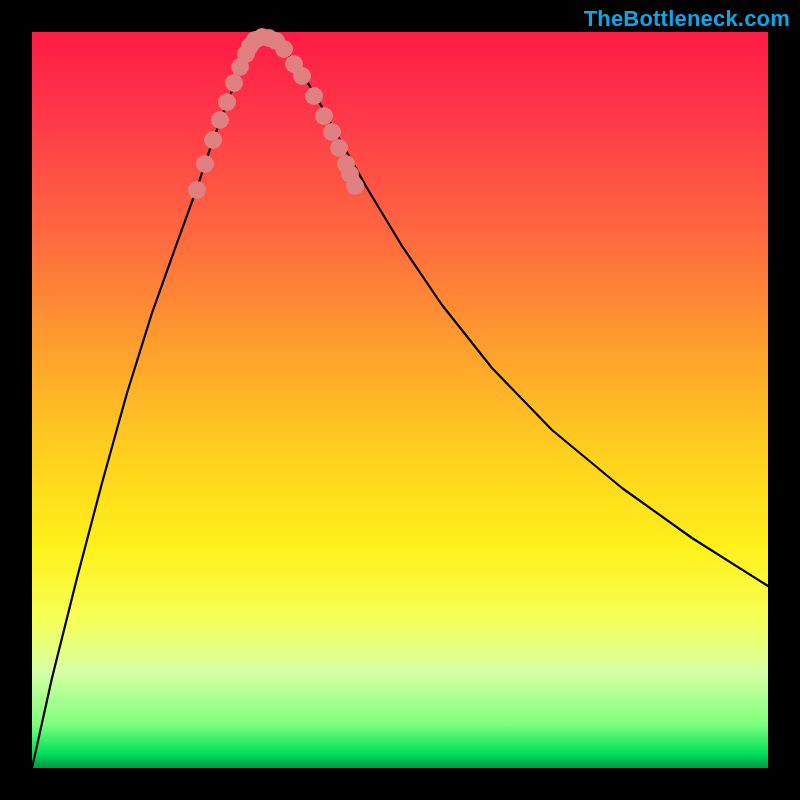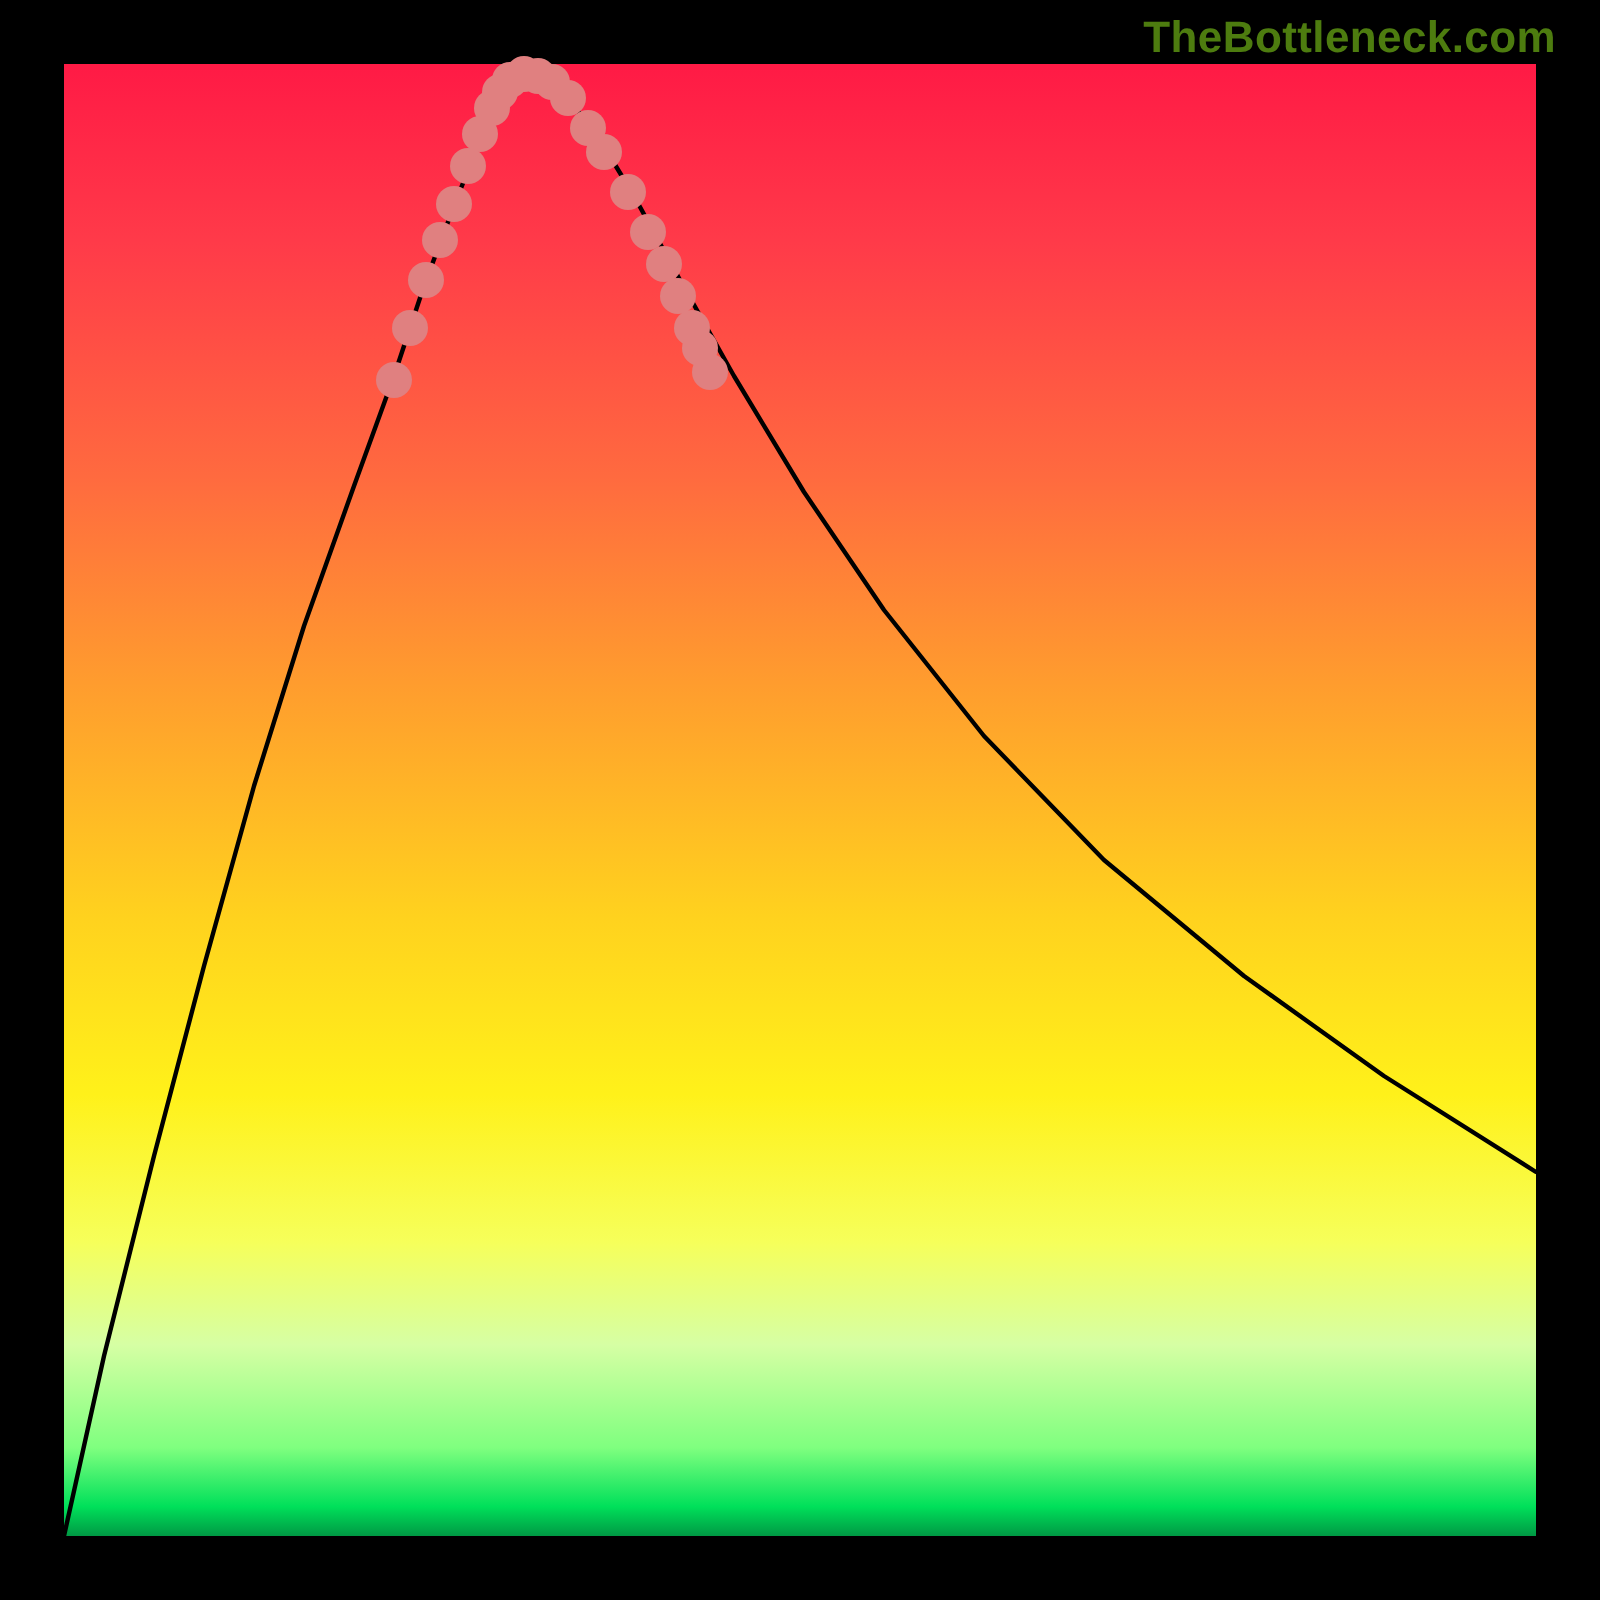--- a/index.html
+++ b/index.html
@@ -34,22 +34,22 @@
       #f6ff5a 80%,
       #d6ffa4 87%,
       #7fff7f 94%,
       #00e05a 98%,
       #009944 100%
     );
   }
   .watermark {
     position: absolute;
     top: 6px;
-    right: 22px;
-    color: #4d7c0f;
+    right: 10px;
+    color: #0ea5e9;
     font-size: 22px;
     font-weight: 600;
     letter-spacing: 0.2px;
     user-select: none;
     text-align: center;
   }
   svg.curve {
     position: absolute;
     left: 0;
     top: 0;

